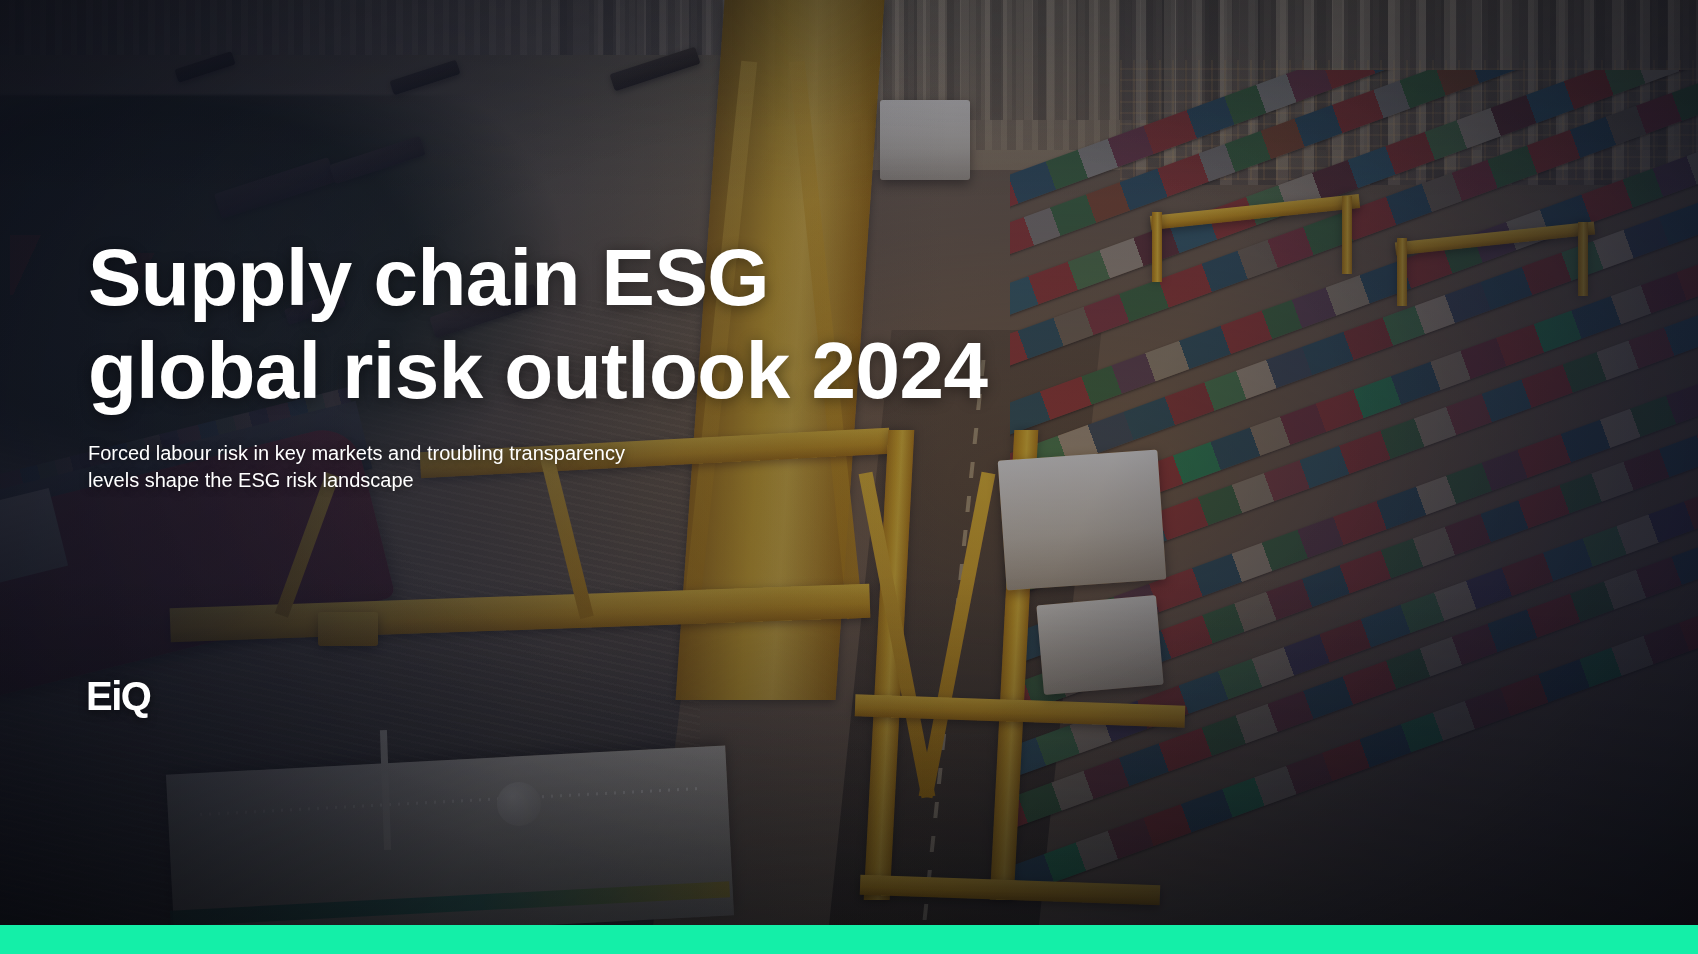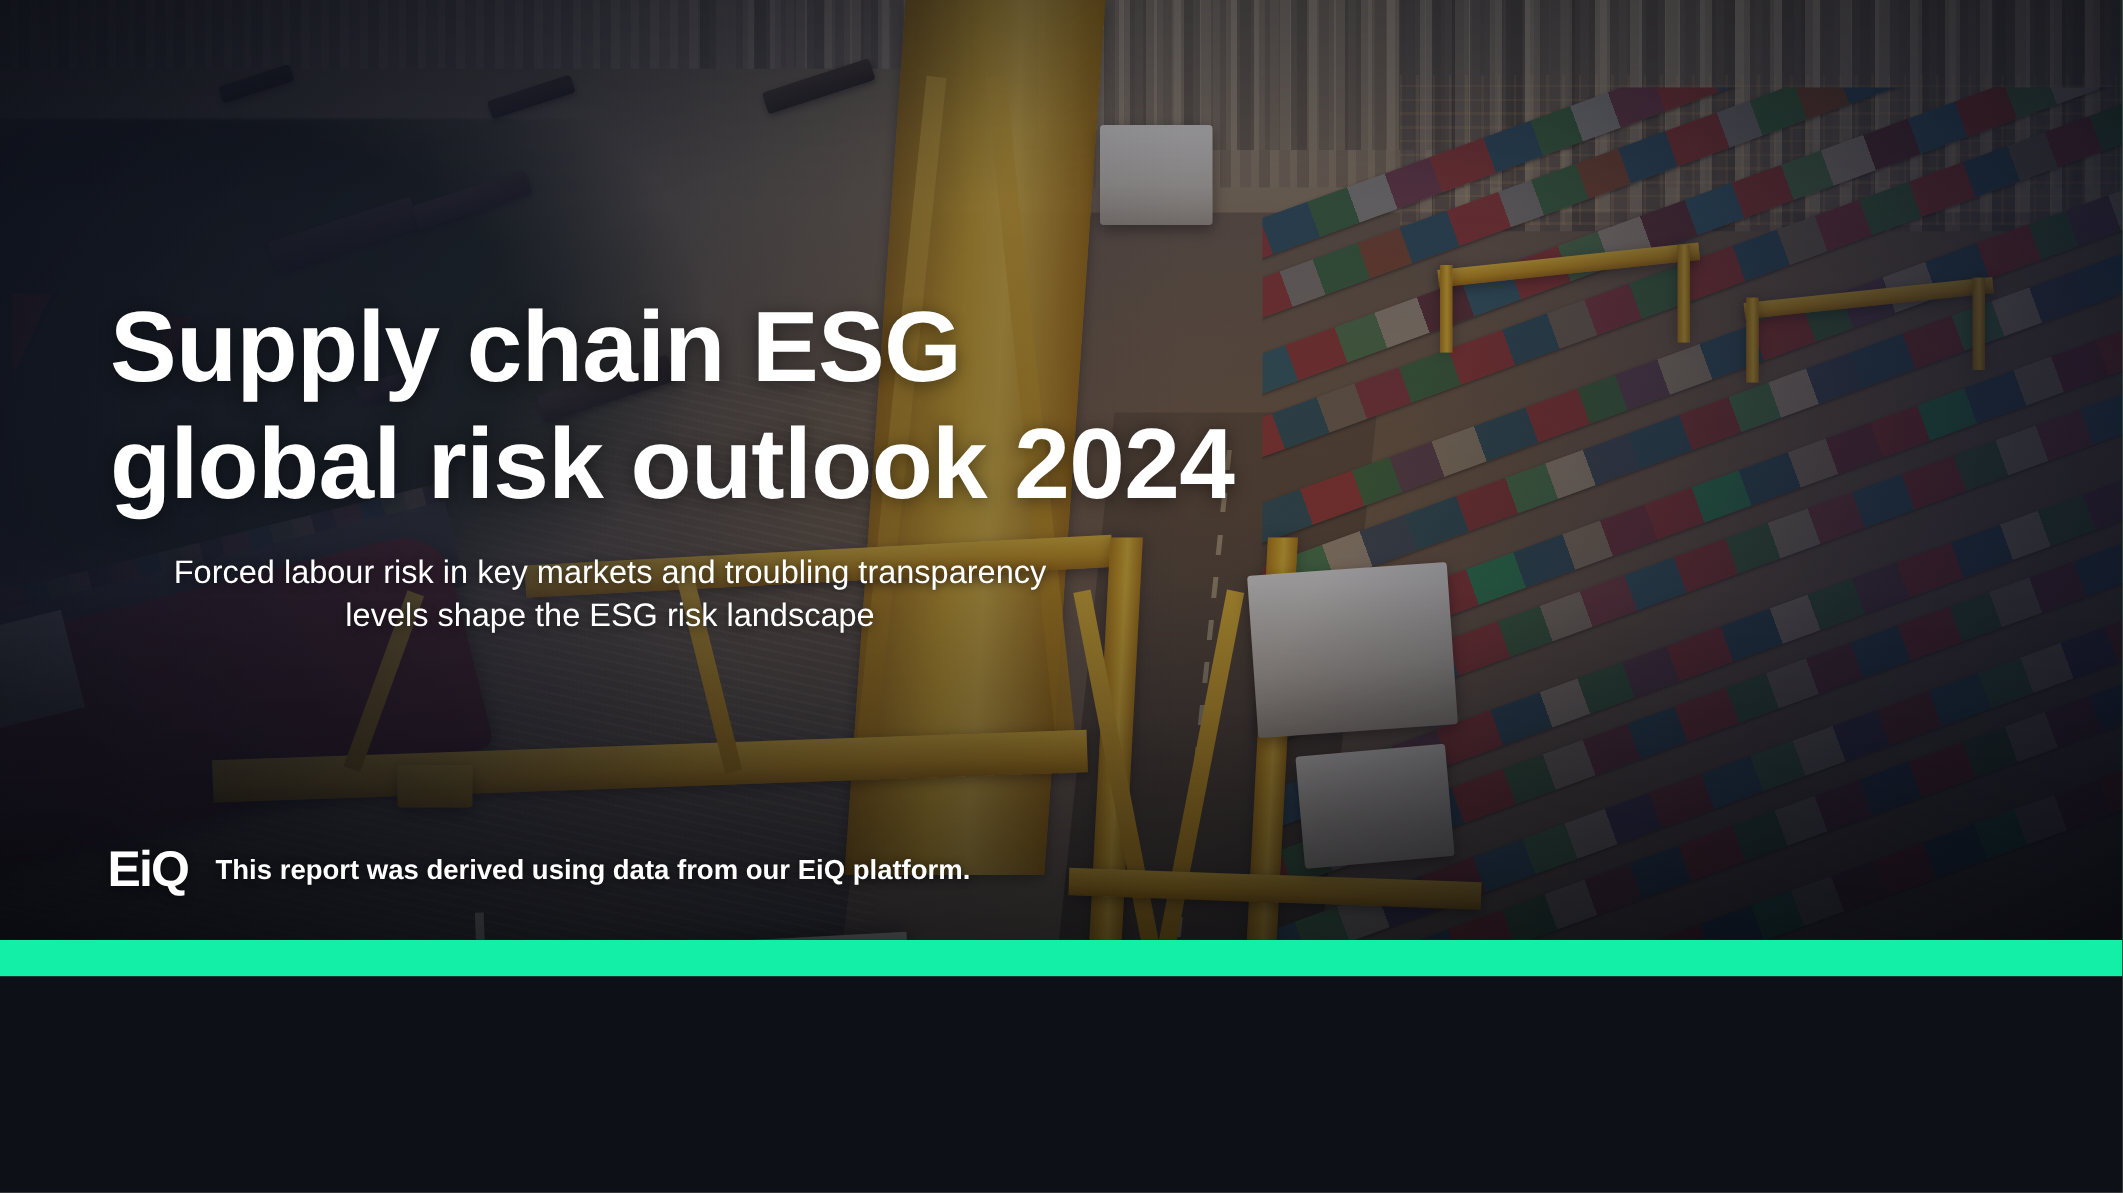--- a/index.html
+++ b/index.html
@@ -7,23 +7,23 @@
   html,body {
     width:1698px; height:954px;
     background:#0d1117;
     font-family:"Liberation Sans", sans-serif;
     overflow:hidden;
   }
 
   #cover {
     position:relative;
     width:1698px;
-    height:781px;
+    height:954px;
     overflow:hidden;
-    background:#15803d;
+    background:#b91c1c;
   }
 
   
   .photo {
     position:absolute; inset:0 0 29px 0;
     overflow:hidden;
     background:#6b6257;
   }
 
   
@@ -255,26 +255,25 @@
     letter-spacing:-0.5px;
     text-shadow:0 2px 14px rgba(0,0,0,.45);
     white-space:pre-line;
   }
 
   .subtitle {
     position:absolute;
     left:88px; top:440px;
     width:800px;
     color:#ffffff;
-    font-size:26px;
+    font-size:20px;
     font-weight:400;
     line-height:1.36;
     text-shadow:0 1px 8px rgba(0,0,0,.55);
     white-space:pre-line;
-    text-align:center;
   }
 
   .platform-note {
     position:absolute;
     left:86px; top:676px;
     display:flex;
     align-items:center;
     gap:22px;
   }
   .eiq-logo {
@@ -413,19 +412,18 @@
   <div class="content">
 
     <h1 class="title">Supply chain ESG
 global risk outlook 2024</h1>
 
     <p class="subtitle">Forced labour risk in key markets and troubling transparency
 levels shape the ESG risk landscape</p>
 
     <div class="platform-note">
       <span class="eiq-logo">EiQ</span>
-      <span class="platform-text">This report was derived using data from our EiQ platform.</span>
     </div>
 
   </div>
 
   <div class="green-bar"></div>
 </div>
 
 </body></html>

